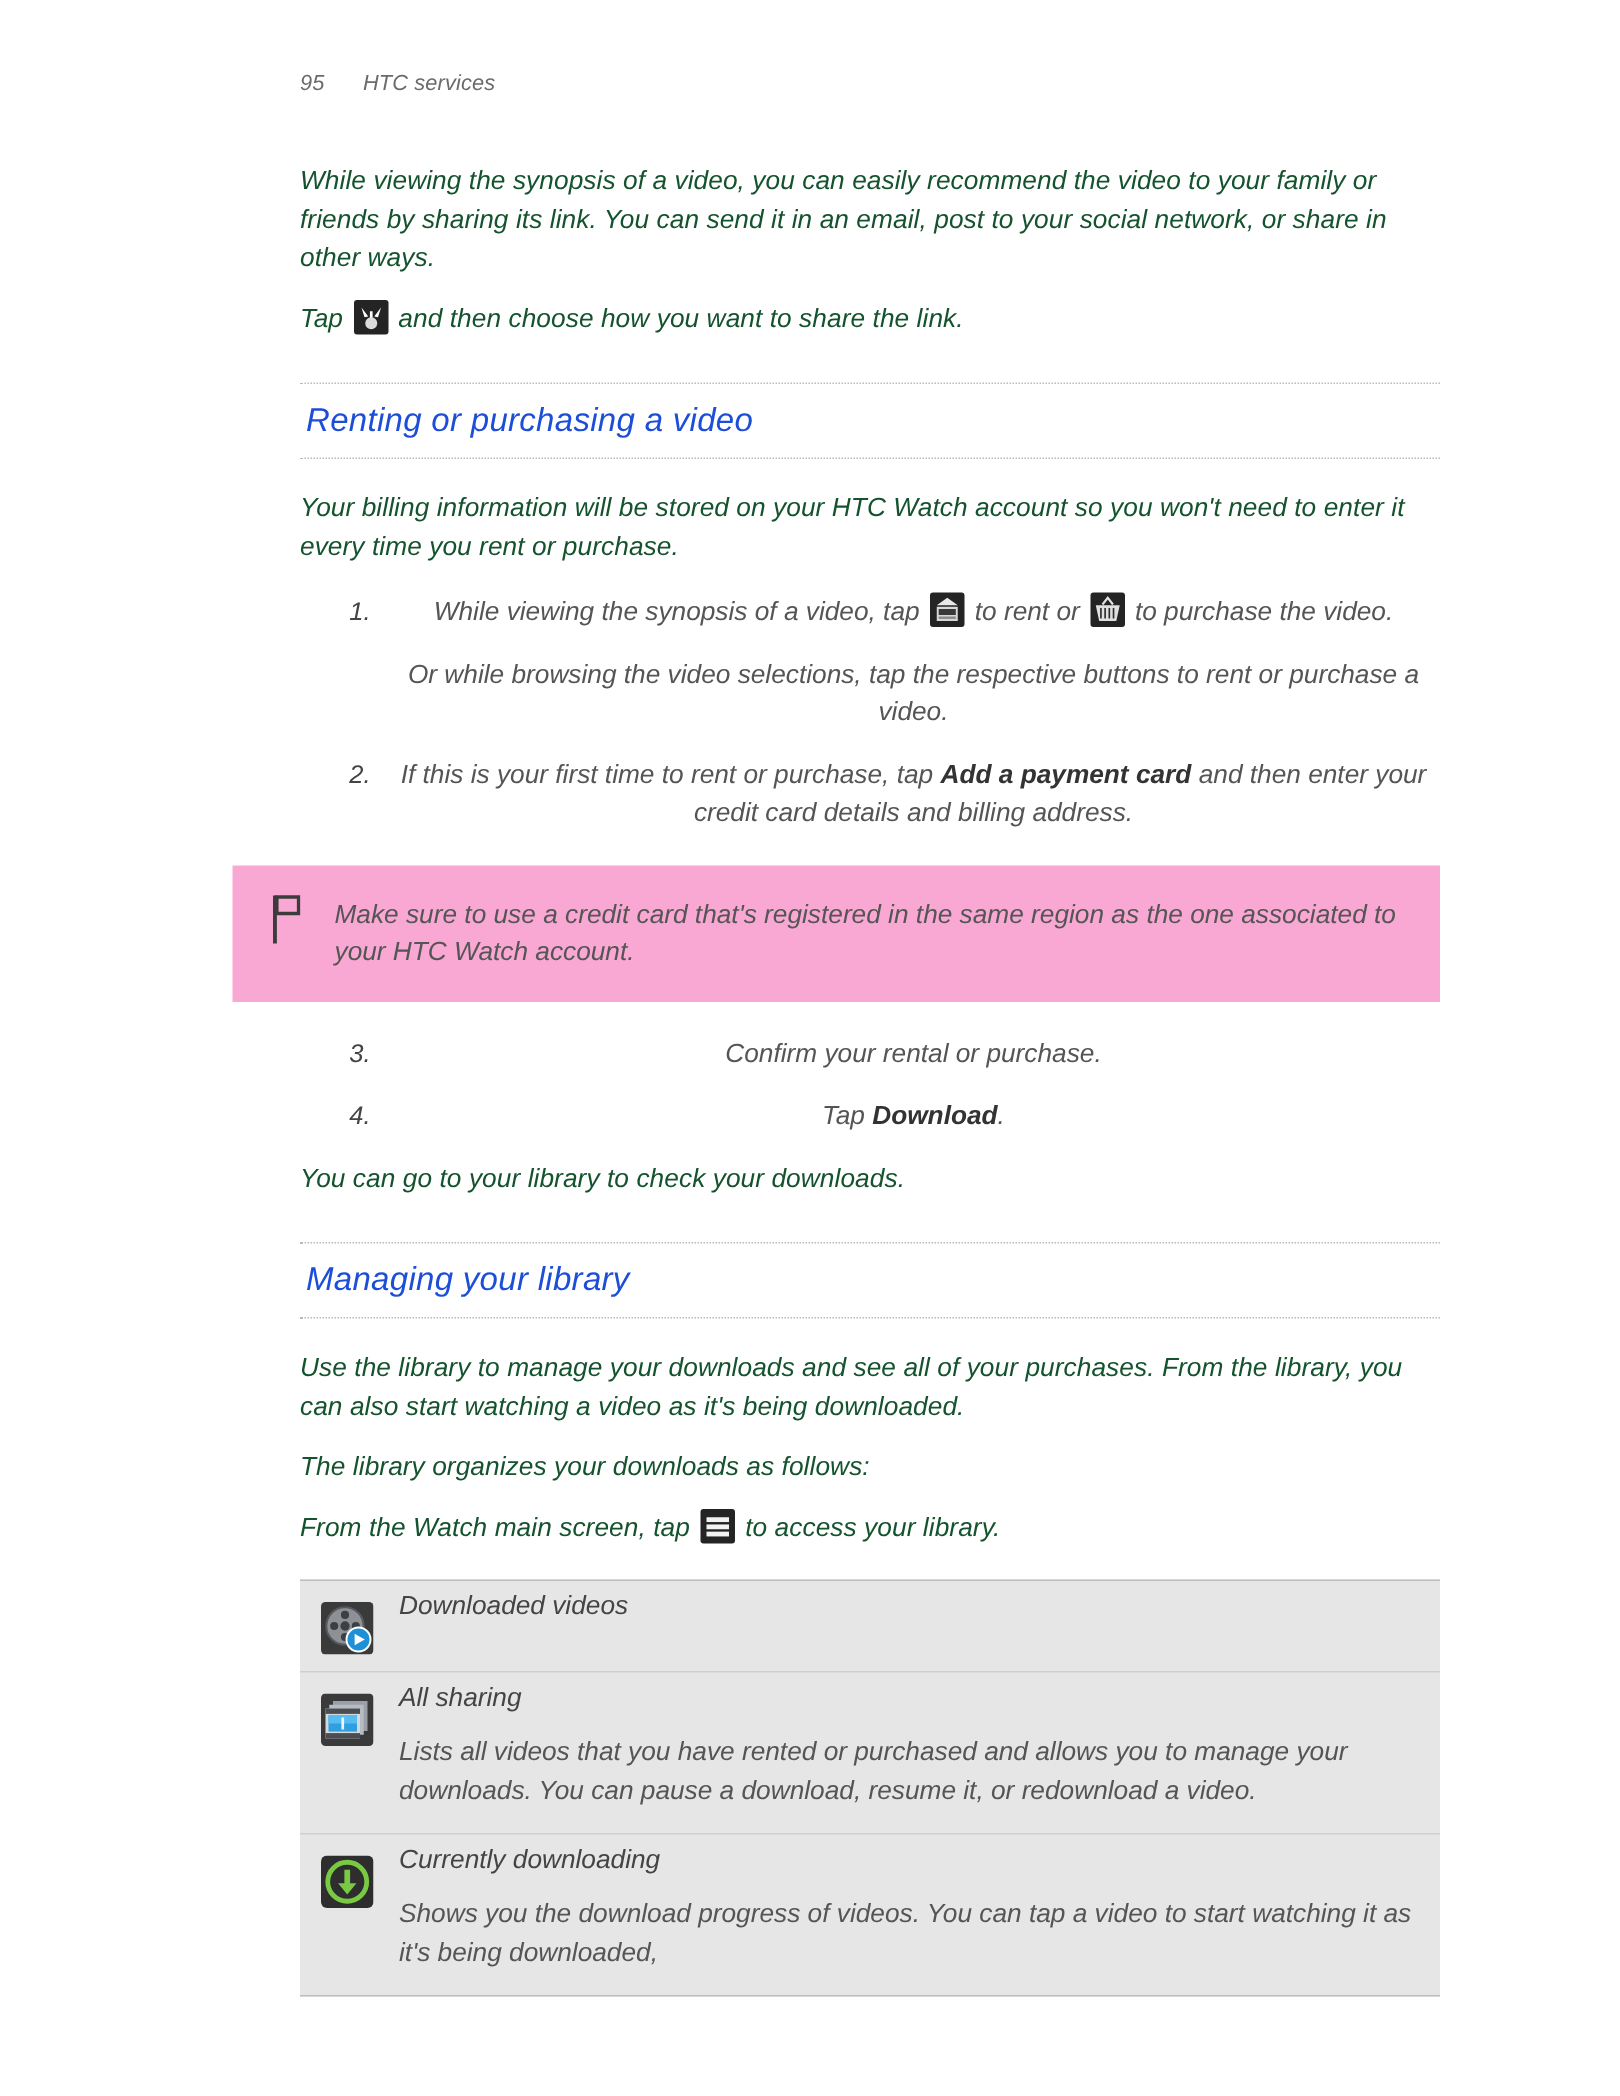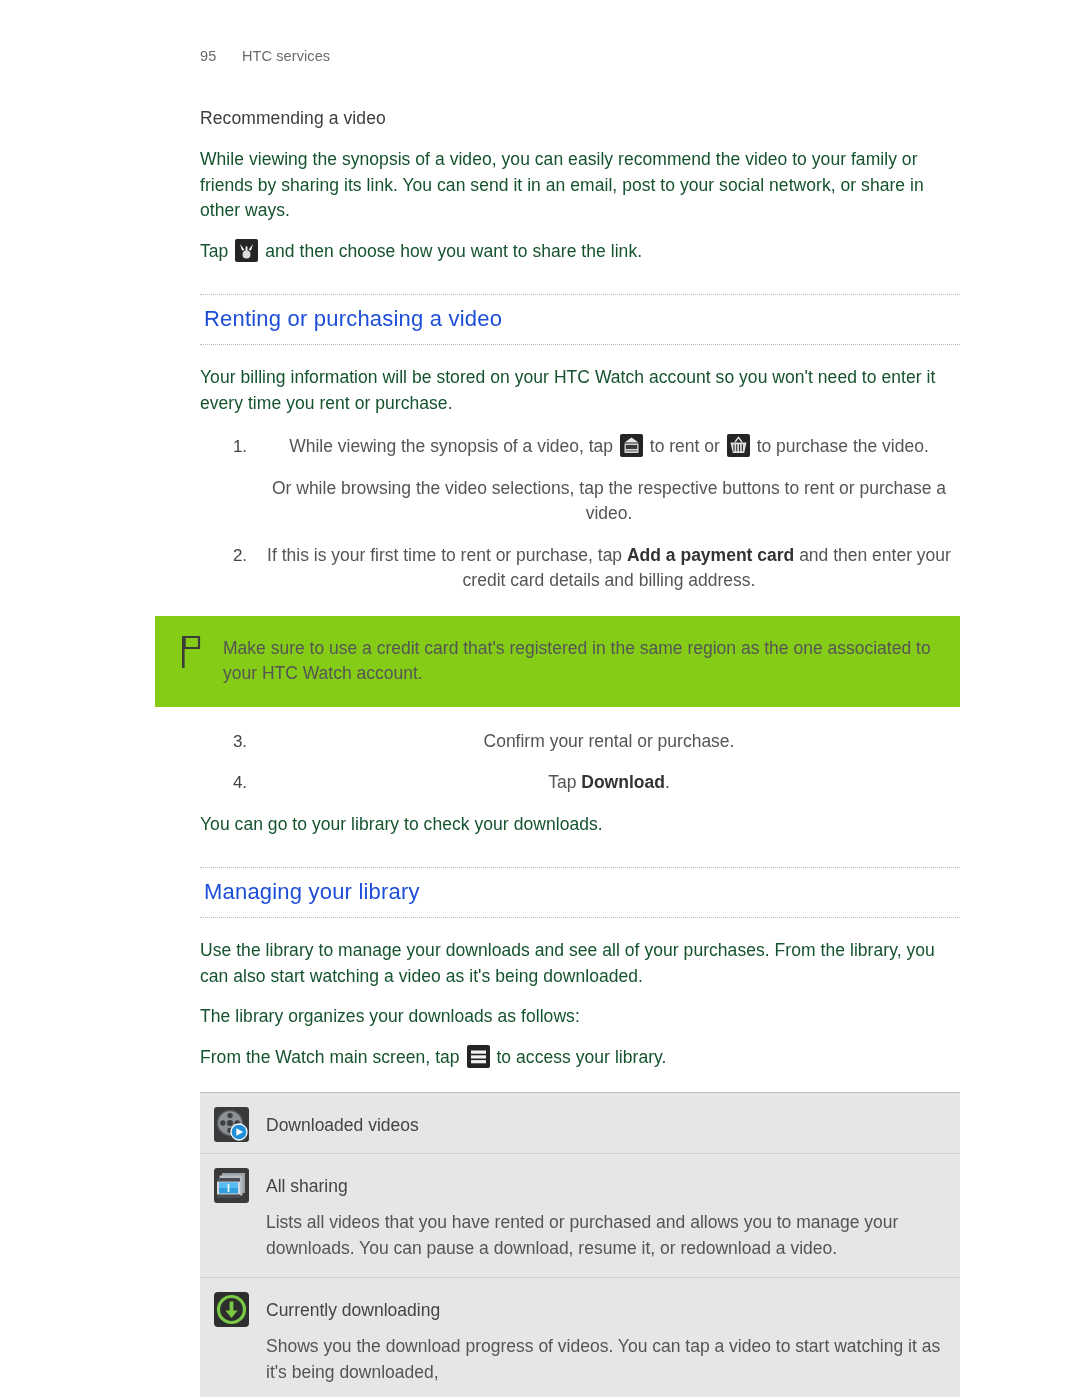--- a/index.html
+++ b/index.html
@@ -15,20 +15,21 @@
     color: #444444;
     position: relative;
     overflow: hidden;
   }
 
   .page {
     position: relative;
     width: 1080px;
     height: 1072px;
     padding: 0;
+    font-style: italic;
   }
 
   
   .page-header {
     position: absolute;
     top: 48px;
     left: 200px;
     display: flex;
     align-items: baseline;
     font-size: 14.5px;
@@ -118,21 +119,21 @@
     background: #242424;
     border-radius: 2px;
     position: relative;
     margin: 0 2px;
     overflow: hidden;
   }
   .inline-icon svg { display: block; }
 
   
   .note {
-    background: #84cc16;
+    background: #f9a8d4;
     margin: 22px 0 22px -45px;
     width: 805px;
     padding: 20px 24px 20px 68px;
     position: relative;
     font-size: 17.5px;
     line-height: 25.5px;
     color: #555555;
   }
   .note .flag-icon {
     position: absolute;
@@ -144,21 +145,21 @@
 
   
   .lib-panel {
     margin-top: 22px;
     background: #e6e6e6;
     border-top: 1.5px solid #bdbdbd;
     border-bottom: 1.5px solid #bdbdbd;
     width: 760px;
   }
   .lib-item {
-    padding: 20px 18px 16px 18px;
+    padding: 4px 18px 16px 18px;
     position: relative;
     min-height: 60px;
   }
   .lib-item + .lib-item {
     border-top: 1.5px solid #cfcfcf;
   }
   .lib-icon {
     position: absolute;
     left: 14px;
     top: 14px;
@@ -183,21 +184,20 @@
 
 <div class="page">
 
   <div class="page-header">
     <span class="pg-num">95</span>
     <span>HTC services</span>
   </div>
 
   <div class="content">
 
-    <h3 class="sub-head">Recommending a video</h3>
 
     <p class="body">While viewing the synopsis of a video, you can easily recommend the video to your family or friends by sharing its link. You can send it in an email, post to your social network, or share in other ways.</p>
 
     <p class="body">
       <span>Tap</span>
       <span class="inline-icon">
         <svg width="23" height="23" viewBox="0 0 23 23" aria-hidden="true">
           <path d="M5 5 L9.5 11 L7 11.5 Z" fill="#ffffff"></path>
           <path d="M18 5 L13.5 11 L16 11.5 Z" fill="#ffffff"></path>
           <rect x="10.6" y="7.5" width="1.8" height="6" fill="#ffffff"></rect>

